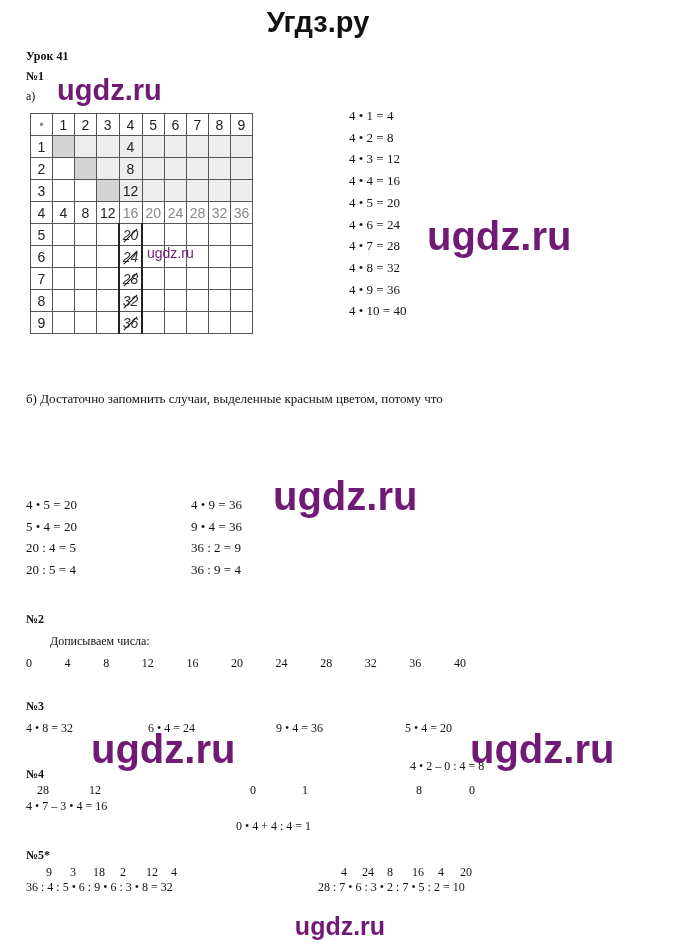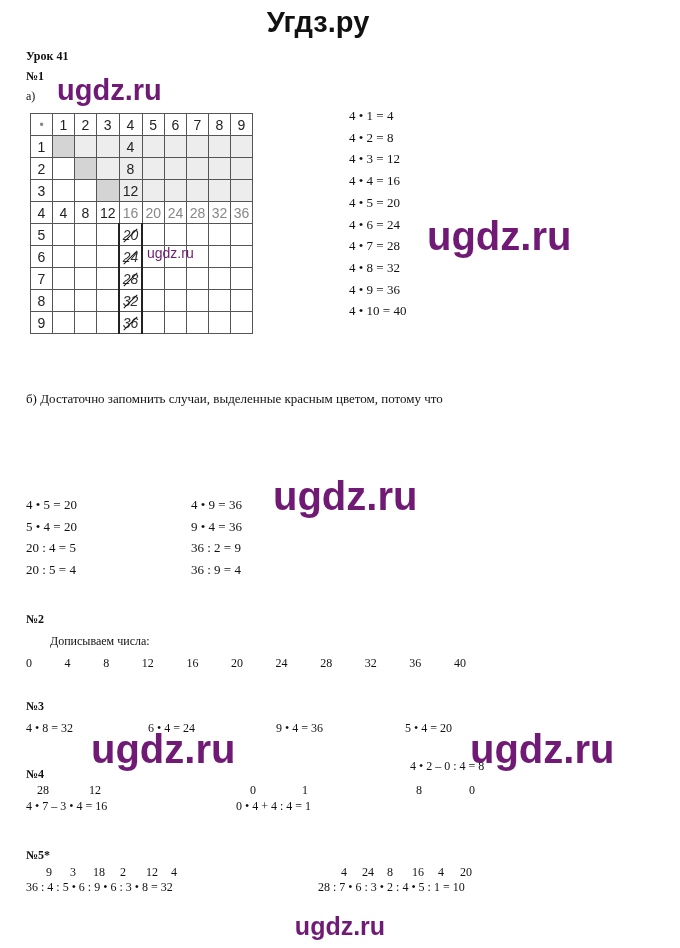--- a/index.html
+++ b/index.html
@@ -226,34 +226,34 @@
 <div class="abs serif" style="left:405px;top:718px;">5 • 4 = 20</div>
 <div class="abs wm wm-big" style="left:91px;top:727px;">ugdz.ru</div>
 <div class="abs wm wm-big" style="left:470px;top:727px;">ugdz.ru</div>
 
 <div class="abs serif bold" style="left:26px;top:764px;">№4</div>
 <div class="abs sup serif" style="left:37px;top:780px;font-size:12px;">28</div>
 <div class="abs sup serif" style="left:89px;top:780px;font-size:12px;">12</div>
 <div class="abs serif" style="left:26px;top:796px;">4 • 7 – 3 • 4 = 16</div>
 <div class="abs sup serif" style="left:250px;top:780px;font-size:12px;">0</div>
 <div class="abs sup serif" style="left:302px;top:780px;font-size:12px;">1</div>
-<div class="abs serif" style="left:236px;top:796px;">0 • 4 + 4 : 4 = 1</div>
+<div class="abs serif" style="left:236px;top:816px;">0 • 4 + 4 : 4 = 1</div>
 <div class="abs sup serif" style="left:416px;top:780px;font-size:12px;">8</div>
 <div class="abs sup serif" style="left:469px;top:780px;font-size:12px;">0</div>
 <div class="abs serif" style="left:403px;top:756px;margin-left:7px;">4 • 2 – 0 : 4 = 8</div>
 
 <div class="abs serif bold" style="left:26px;top:845px;">№5*</div>
 <div class="abs serif" style="left:46px;top:862px;font-size:12px;">9</div>
 <div class="abs serif" style="left:70px;top:862px;font-size:12px;">3</div>
 <div class="abs serif" style="left:93px;top:862px;font-size:12px;">18</div>
 <div class="abs serif" style="left:120px;top:862px;font-size:12px;">2</div>
 <div class="abs serif" style="left:146px;top:862px;font-size:12px;">12</div>
 <div class="abs serif" style="left:171px;top:862px;font-size:12px;">4</div>
 <div class="abs serif" style="left:26px;top:877px;">36 : 4 : 5 • 6 : 9 • 6 : 3 • 8 = 32</div>
 <div class="abs serif" style="left:341px;top:862px;font-size:12px;">4</div>
 <div class="abs serif" style="left:362px;top:862px;font-size:12px;">24</div>
 <div class="abs serif" style="left:387px;top:862px;font-size:12px;">8</div>
 <div class="abs serif" style="left:412px;top:862px;font-size:12px;">16</div>
 <div class="abs serif" style="left:438px;top:862px;font-size:12px;">4</div>
 <div class="abs serif" style="left:460px;top:862px;font-size:12px;">20</div>
-<div class="abs serif" style="left:318px;top:877px;">28 : 7 • 6 : 3 • 2 : 4 • 5 : 1 = 10</div>
+<div class="abs serif" style="left:318px;top:877px;">28 : 7 • 6 : 3 • 2 : 7 • 5 : 2 = 10</div>
 
 <div class="abs wm wm-foot" style="left:0;width:680px;text-align:center;top:912px;">ugdz.ru</div>
 
 </body></html>

